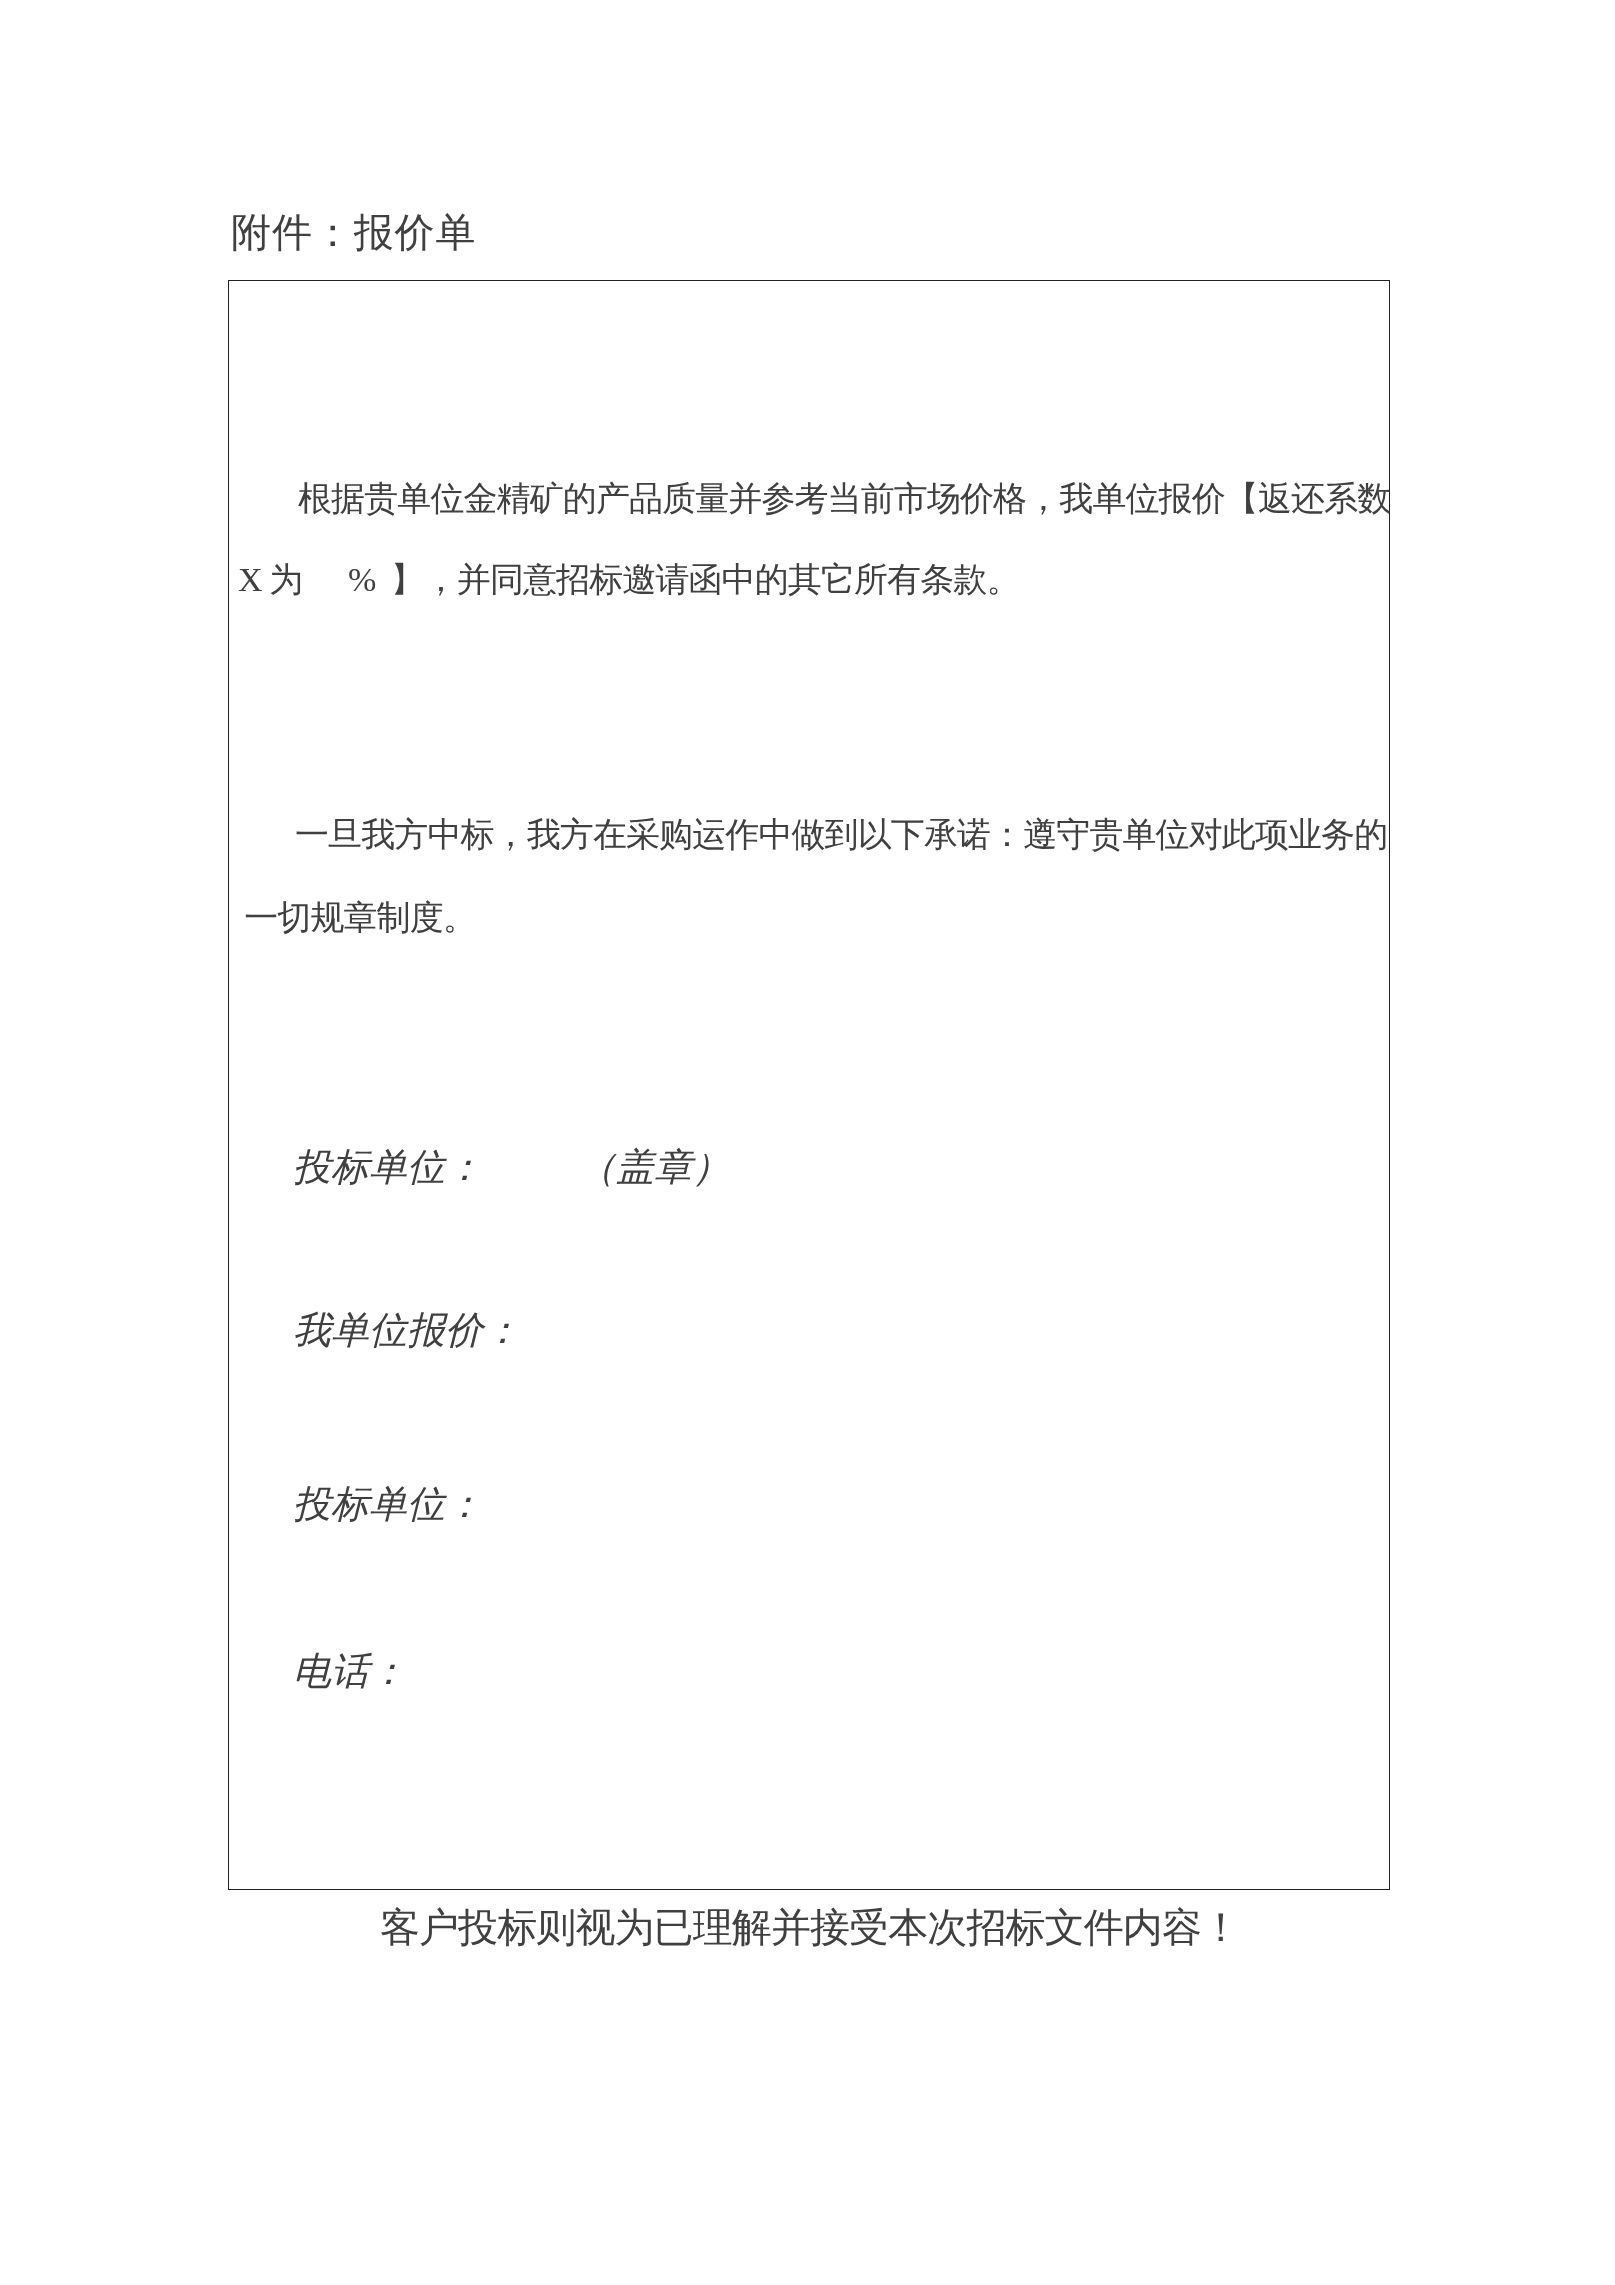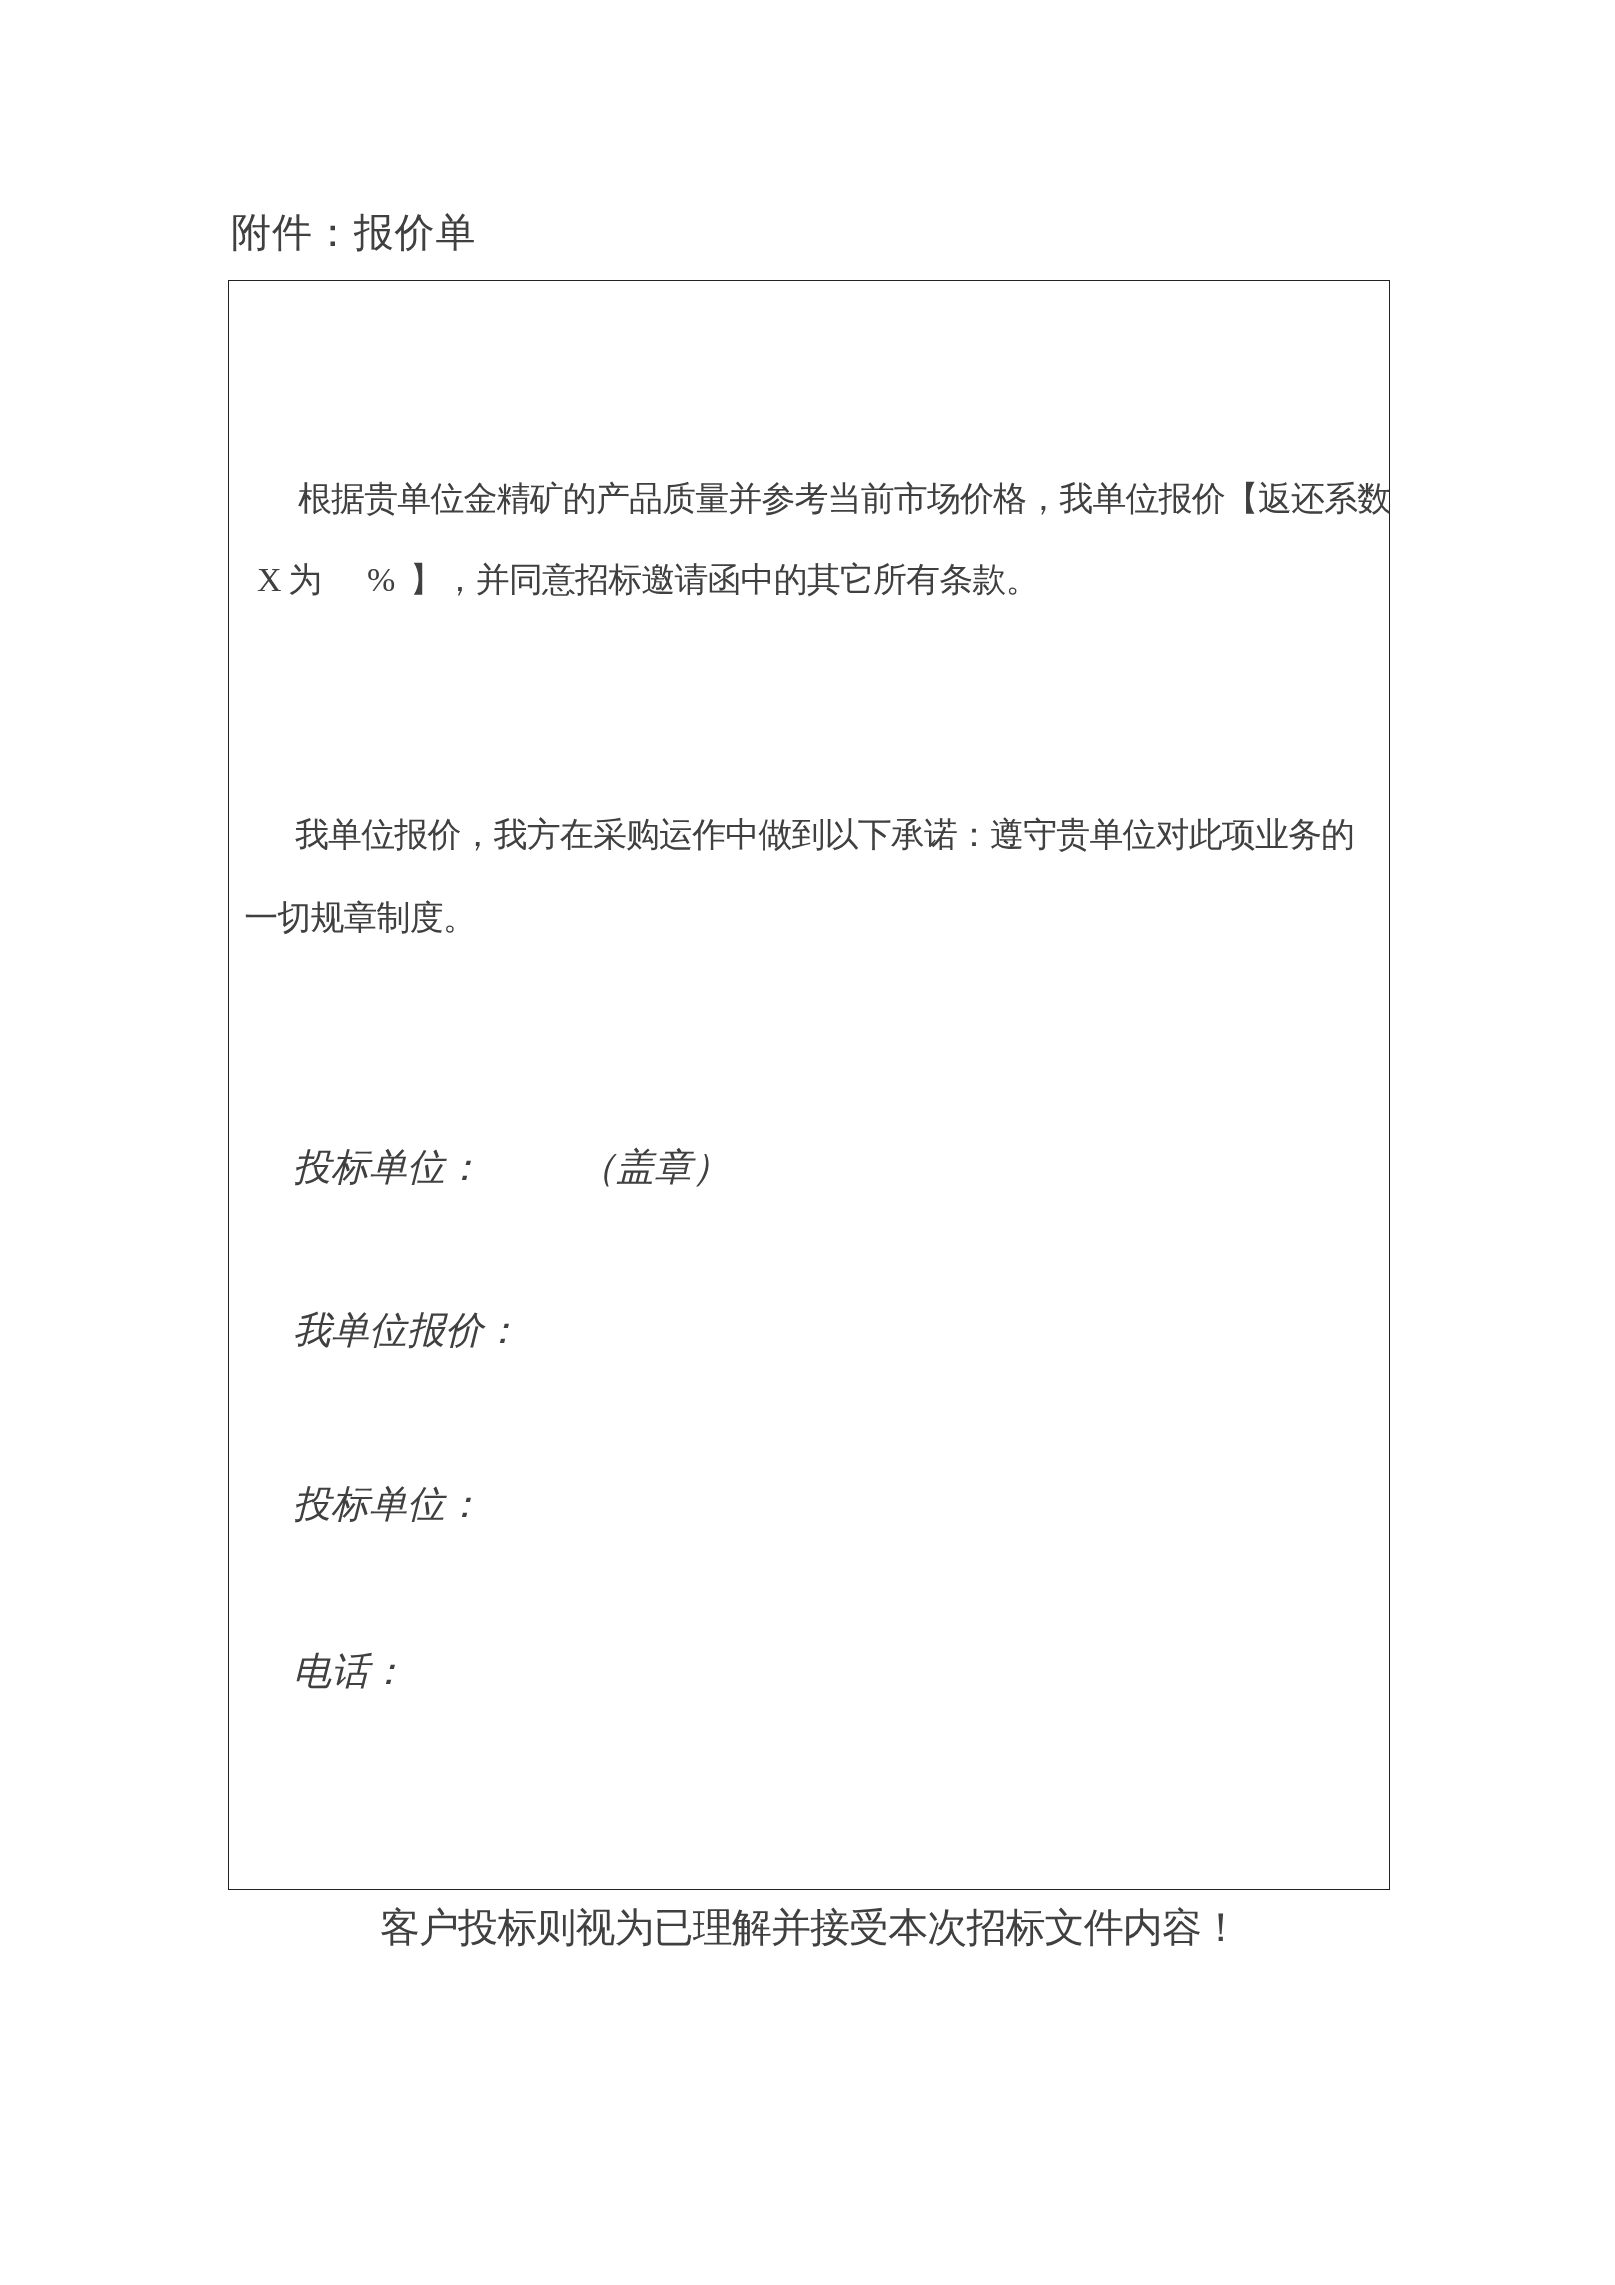--- a/index.html
+++ b/index.html
@@ -40,21 +40,21 @@
   .bline {
     position: absolute;
     margin: 8px;
     font-size: 34px;
     line-height: 1.15;
     letter-spacing: -0.9px;
     white-space: pre;
     text-align: center;
   }
   .l-p1a { left: 61px;  top: 190px; }
-  .l-p1b { left: 20px;   top: 271px; }
+  .l-p1b { left: 1px;   top: 271px; }
   .l-p2a { left: 58px;  top: 526px; }
   .l-p2b { left: 7.2px;   top: 609px; }
   .sig-row {
     position: absolute;
     left: 0;
     width: 100%;
     height: 54px;
     font-style: italic;
   }
   .r1 { top: 865px; }
@@ -96,21 +96,21 @@
 <div class="page">
 
   <h1 class="doc-title">附件：报价单</h1>
 
   <section class="quote-box">
 
     <p class="bline l-p1a">根据贵单位金精矿的产品质量并参考当前市场价格，我单位报价【返还系数</p>
 
     <p class="bline l-p1b">X 为      %  】，并同意招标邀请函中的其它所有条款。</p>
 
-    <p class="bline l-p2a">我单位报价，我方在采购运作中做到以下承诺：遵守贵单位对此项业务的</p>
+    <p class="bline l-p2a">一旦我方中标，我方在采购运作中做到以下承诺：遵守贵单位对此项业务的</p>
 
     <p class="bline l-p2b">一切规章制度。</p>
 
     <div class="sig-row r1">
       <span class="sig-label">投标单位：</span>
       <span class="sig-note">（盖章）</span>
     </div>
 
     <div class="sig-row r2">
       <span class="sig-label">我单位报价：</span>

